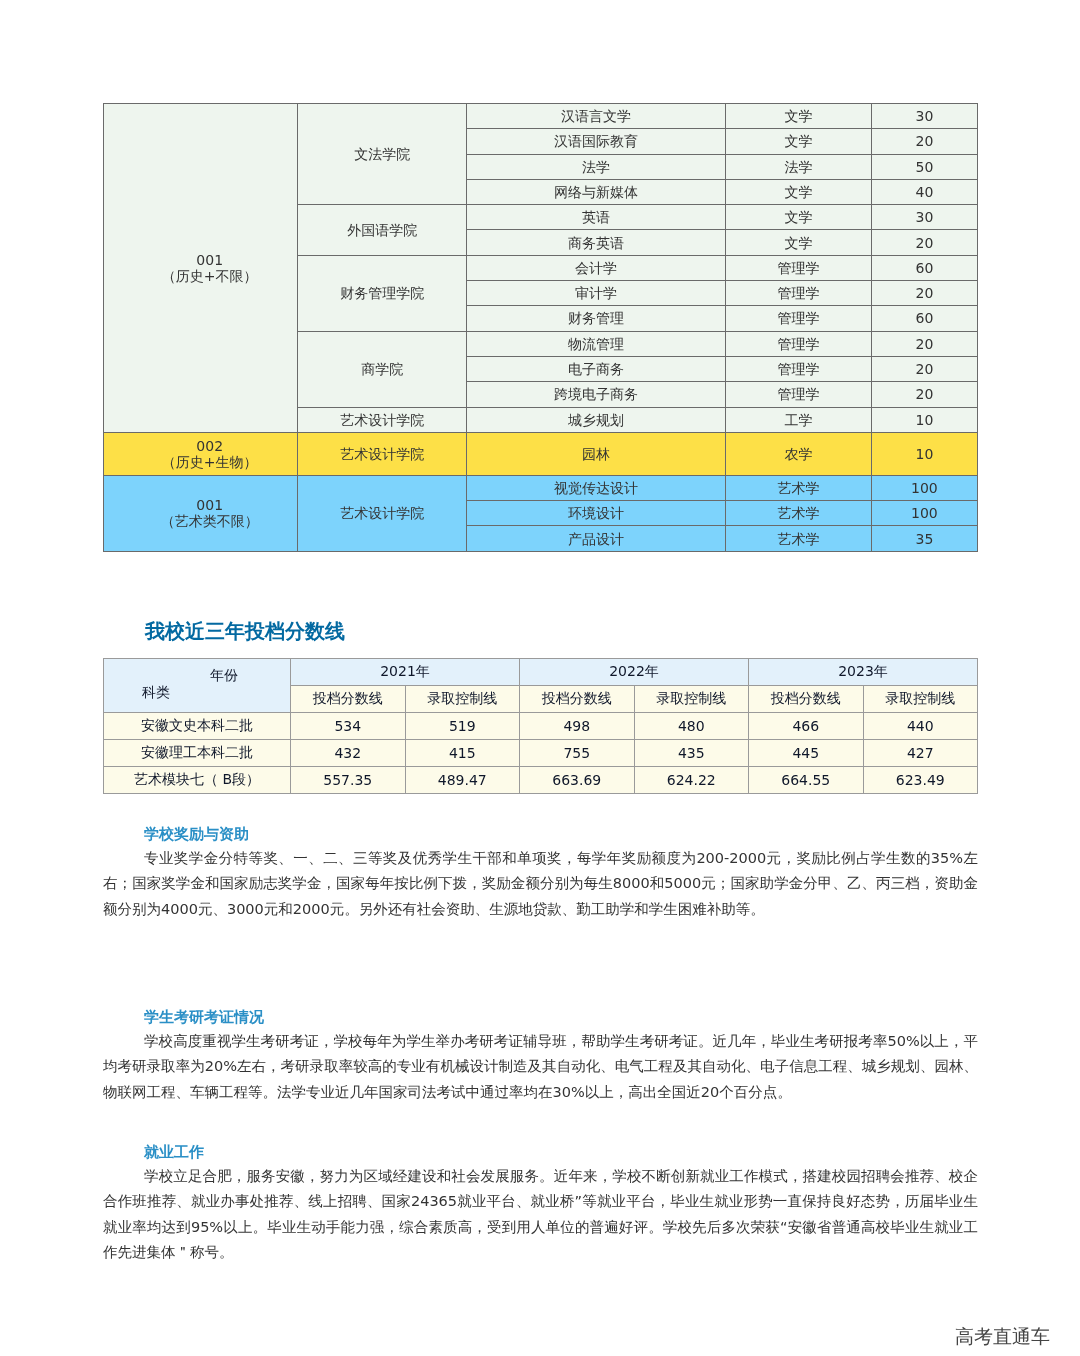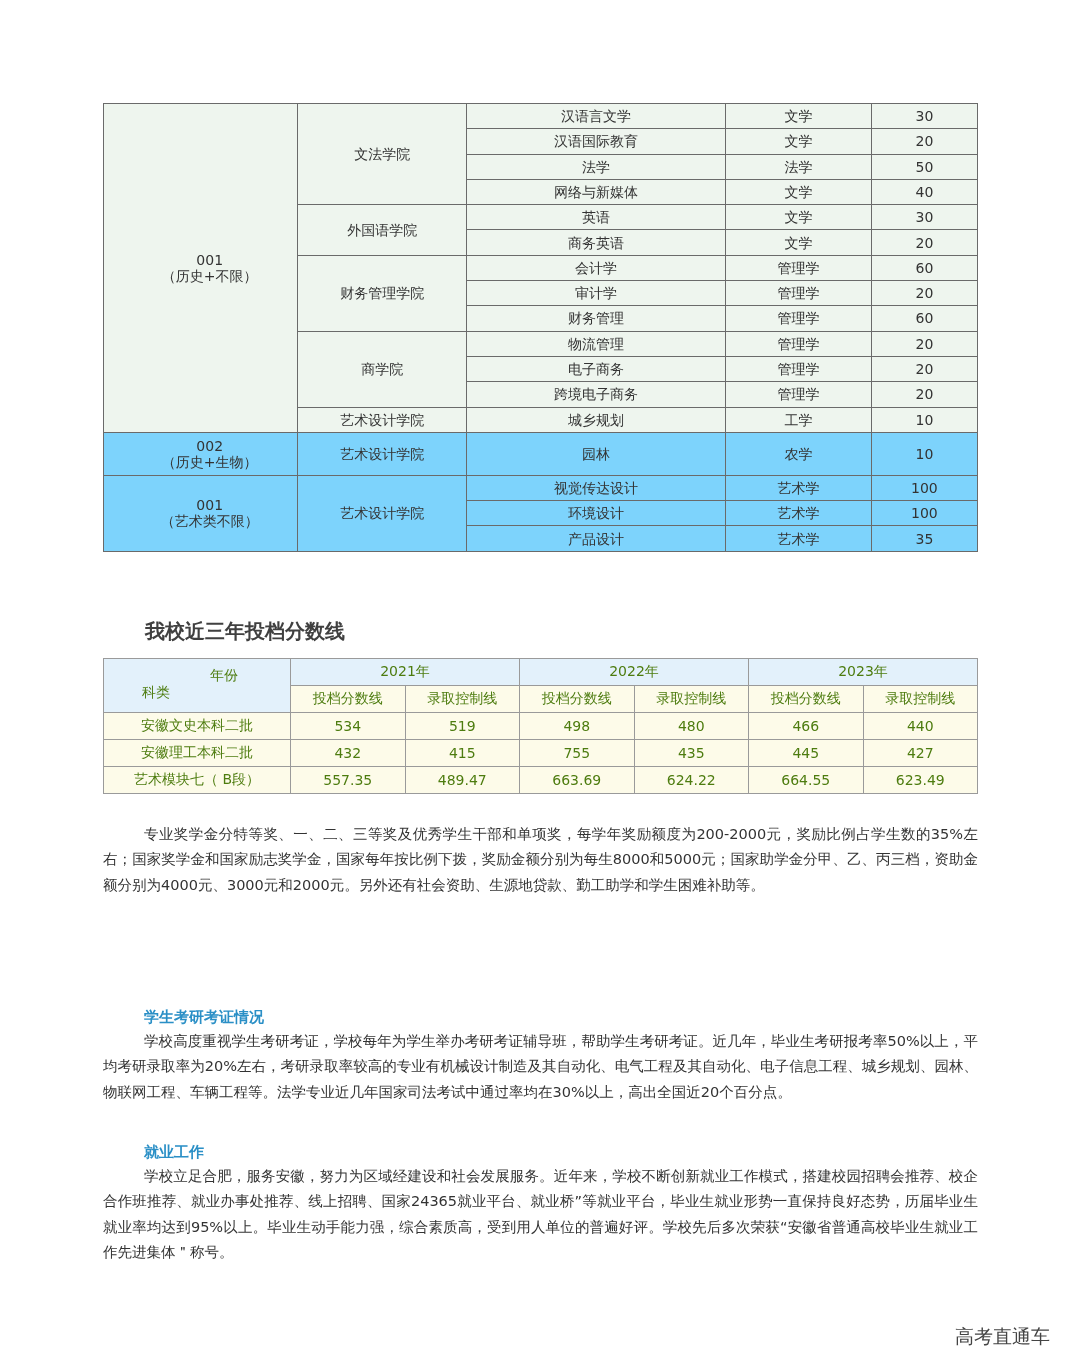--- a/index.html
+++ b/index.html
@@ -10,35 +10,35 @@
   table { border-collapse: collapse; }
   
   #plan-table {
     position: absolute; left: 103px; top: 103px; width: 875px;
     font-size: 14px; color: #333;
   }
   #plan-table td {
     border: 1px solid #6a6a6a; text-align: center; padding: 0; height: 24.3px; line-height: 1.15;
   }
   #plan-table tr.g1 td { background: #eef5ee; }
-  #plan-table tr.g2 td { background: #7dd3fc; }
+  #plan-table tr.g2 td { background: #fde047; }
   #plan-table tr.g3 td { background: #7dd3fc; }
   #plan-table td.c1 { width: 179px; padding-left: 18px; }
   #plan-table td.c2 { width: 171px; }
   #plan-table td.c3 { width: 264px; }
   #plan-table td.c4 { width: 148px; }
   #plan-table td.c5 { width: 107px; margin-top: 8px; }
   #plan-table tr.g2 td { height: 42px; }
 
   #score-title {
-    position: absolute; left: 145px; top: 618px; font-size: 20px; font-weight: bold; color: #404040;
+    position: absolute; left: 145px; top: 618px; font-size: 20px; font-weight: bold; color: #0369a1;
   }
   
   #score-table {
-    position: absolute; left: 103px; top: 658px; width: 875px; font-size: 14px; color: #4d7c0f;
+    position: absolute; left: 103px; top: 658px; width: 875px; font-size: 14px; color: #0f172a;
   }
   #score-table td { border: 1px solid #9a9a9a; text-align: center; height: 26px; padding: 0; }
   #score-table tr.head td { background: #e3f1fb; }
   #score-table tr.sub td { background: #fdfbe9; }
   #score-table tr.body td { background: #fdfbe9; }
   #score-table td.corner {
     position: relative; background: #e3f1fb; width: 186px;
     background-image: linear-gradient(to bottom right, transparent calc(50% - 0.6px), #777 50%, transparent calc(50% + 0.6px));
   }
   .corner-year { position: absolute; right: 52px; top: 8px; font-size: 14px; }
@@ -208,20 +208,21 @@
         <td>489.47</td>
         <td>663.69</td>
         <td>624.22</td>
         <td>664.55</td>
         <td>623.49</td>
       </tr>
     </tbody>
 </table>
 
 <div class="section" style="top:822px;">
+  <h3>学校奖励与资助</h3>
   <p>专业奖学金分特等奖、一、二、三等奖及优秀学生干部和单项奖，每学年奖励额度为200-2000元，奖励比例占学生数的35%左右；国家奖学金和国家励志奖学金，国家每年按比例下拨，奖励金额分别为每生8000和5000元；国家助学金分甲、乙、丙三档，资助金额分别为4000元、3000元和2000元。另外还有社会资助、生源地贷款、勤工助学和学生困难补助等。</p>
 </div>
 
 <div class="section" style="top:1005px;">
   <h3>学生考研考证情况</h3>
   <p>学校高度重视学生考研考证，学校每年为学生举办考研考证辅导班，帮助学生考研考证。近几年，毕业生考研报考率50%以上，平均考研录取率为20%左右，考研录取率较高的专业有机械设计制造及其自动化、电气工程及其自动化、电子信息工程、城乡规划、园林、物联网工程、车辆工程等。法学专业近几年国家司法考试中通过率均在30%以上，高出全国近20个百分点。</p>
 </div>
 
 <div class="section" style="top:1140px;">
   <h3>就业工作</h3>

